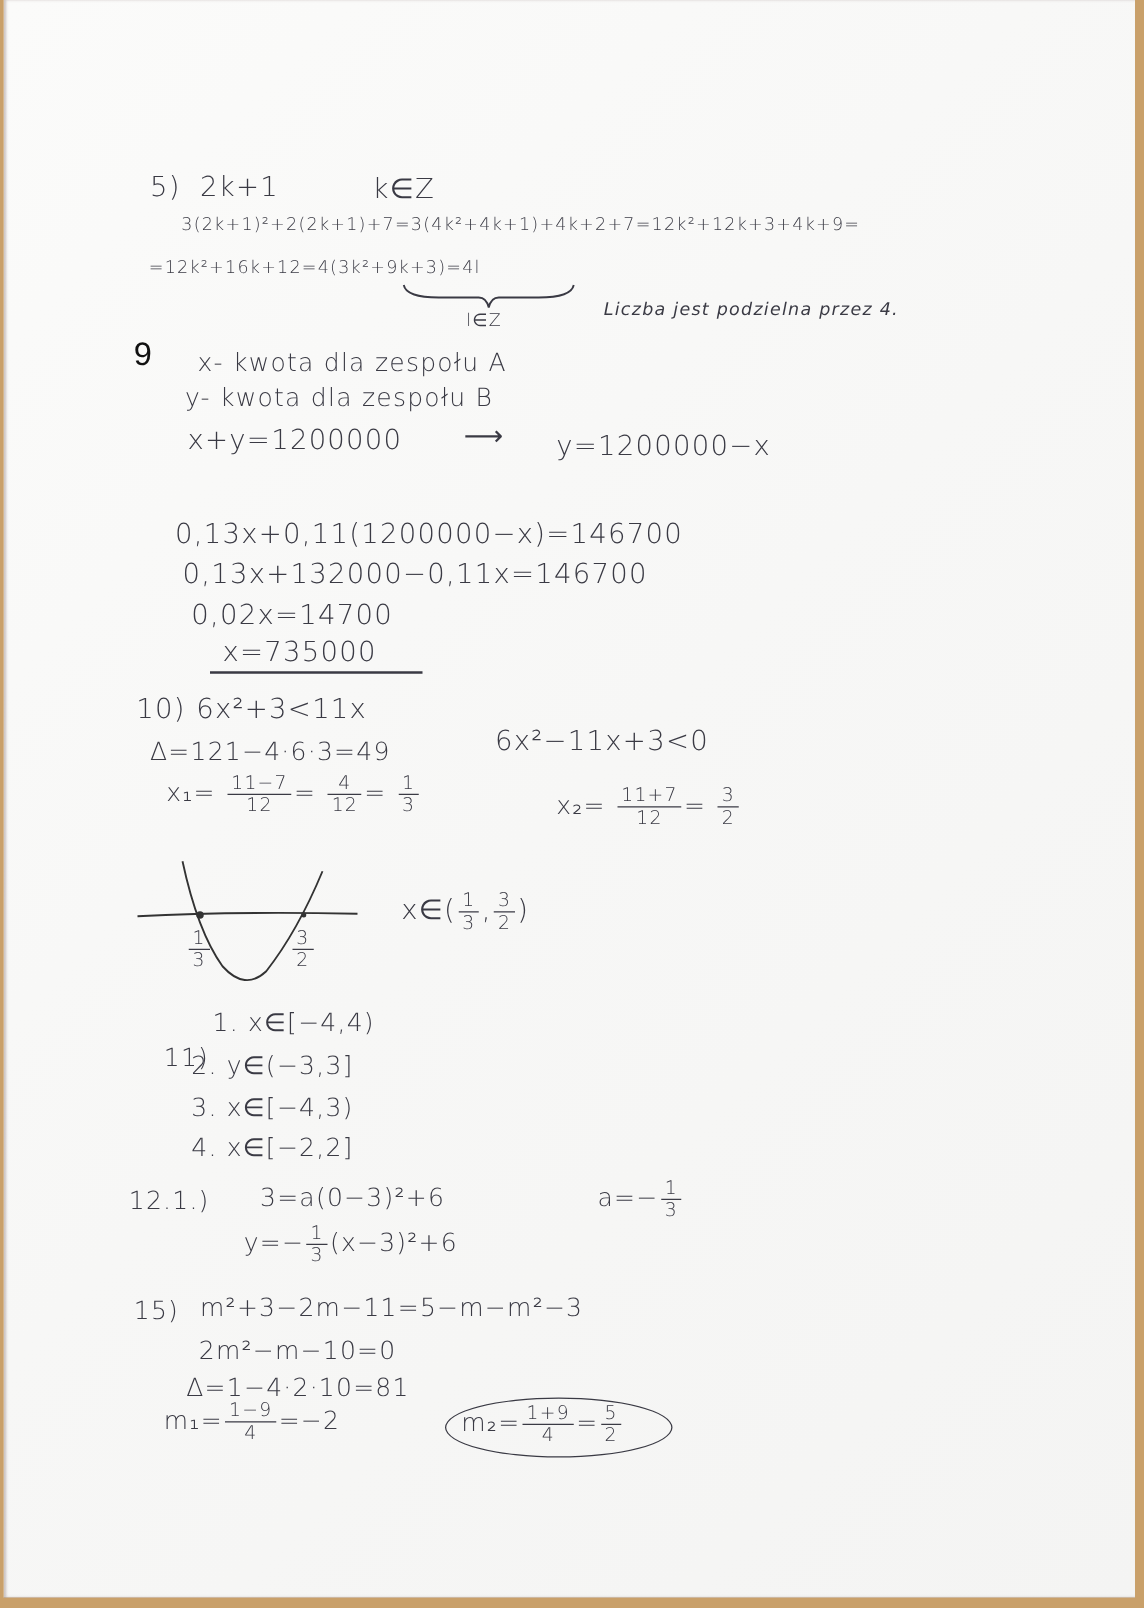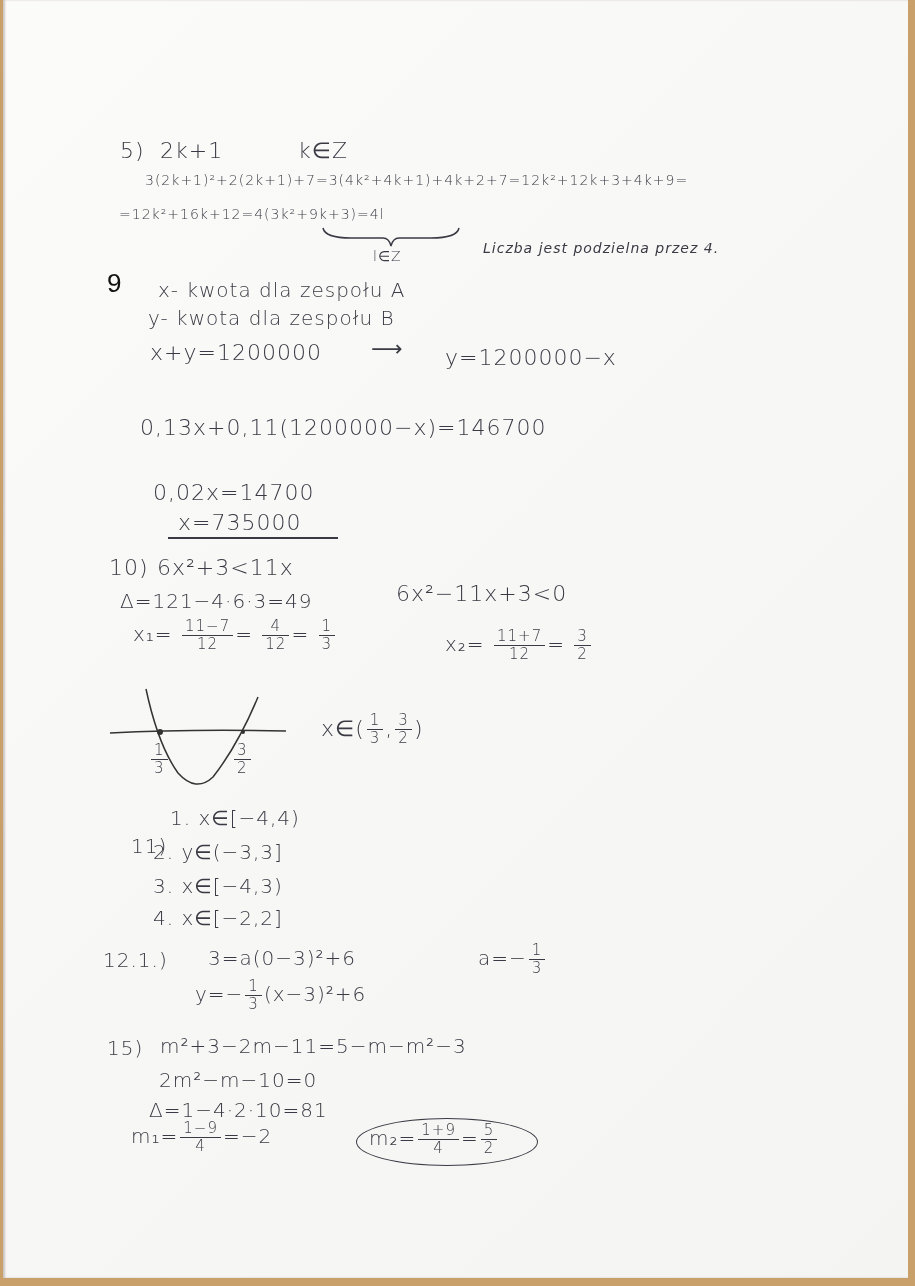--- a/index.html
+++ b/index.html
@@ -45,20 +45,21 @@
   <div class="hw sm" style="left:370px;top:248px;">l∈Z</div>
   <div class="hw sm" style="left:480px;top:240px;font-style:italic;">Liczba jest podzielna przez 4.</div>
 
   <div class="num9">9</div>
   <div class="hw md" style="left:145px;top:306px;">y- kwota dla zespołu B</div>
   <div class="hw md" style="left:155px;top:278px;">x- kwota dla zespołu A</div>
   <div class="hw lg" style="left:147px;top:340px;">x+y=1200000</div>
   <div class="hw lg" style="left:368px;top:336px;">⟶</div>
   <div class="hw lg" style="left:442px;top:345px;">y=1200000−x</div>
   <div class="hw lg" style="left:137px;top:415px;">0,13x+0,11(1200000−x)=146700</div>
+  <div class="hw lg" style="left:143px;top:447px;">0,13x+132000−0,11x=146700</div>
   <div class="hw lg" style="left:150px;top:480px;">0,02x=14700</div>
   <div class="hw lg" style="left:175px;top:510px;">x=735000</div>
   <div class="underline"></div>
 
   <div class="hw lg" style="left:106px;top:555px;">10)</div>
   <div class="hw lg" style="left:154px;top:555px;">6x²+3&lt;11x</div>
   <div class="hw lg" style="left:393px;top:557px;margin-top:24px;">6x²−11x+3&lt;0</div>
   <div class="hw md" style="left:117px;top:589px;">Δ=121−4·6·3=49</div>
   <div class="hw md" style="left:130px;top:618px;">
     <span>x₁=</span>

